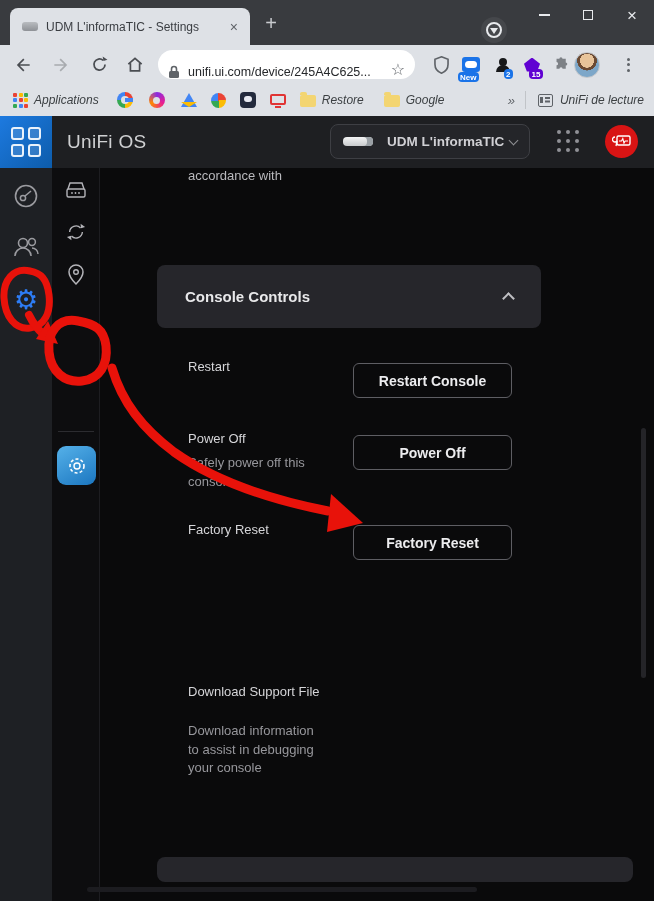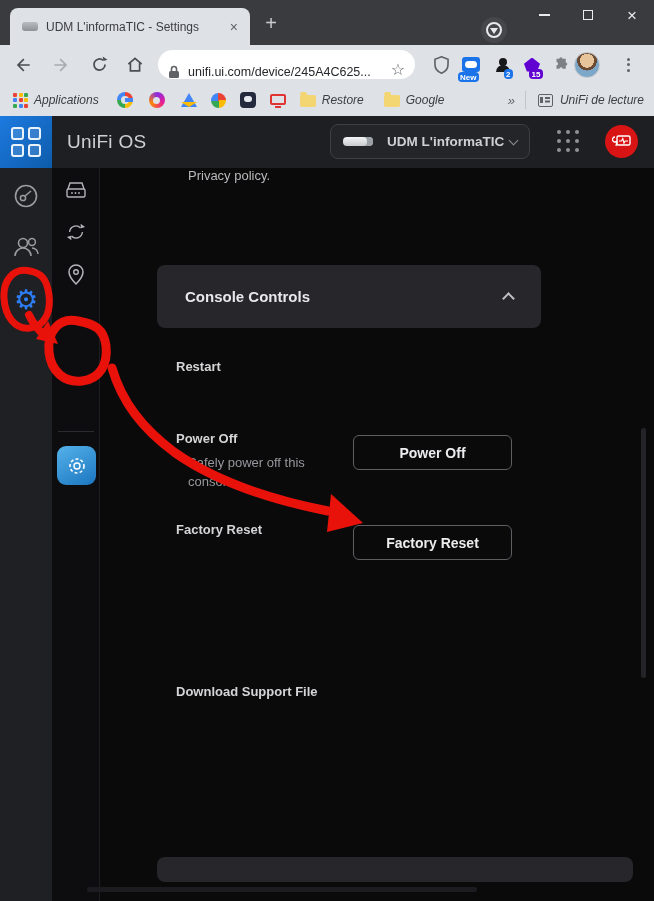--- a/index.html
+++ b/index.html
@@ -121,21 +121,21 @@
   .sb2-divider { position:absolute; left:58px; top:315px; width:36px; height:1px; background:#2c2c30; }
   .apptile { position:absolute; left:57px; top:330px; width:39px; height:39px; border-radius:9px;
              background:linear-gradient(150deg,#55b1e9,#1b76c0); display:flex; align-items:center; justify-content:center; }
 
   .intro { position:absolute; left:188px; top:50px; width:150px; font-size:13px; line-height:19px; color:#b9b9bd; }
   .panel { position:absolute; left:157px; top:149px; width:384px; height:63px; background:#26262b;
            border-radius:8px; display:flex; align-items:center; padding:0 28px; }
   .panel-title { font-size:15px; font-weight:bold; color:#e8e8ea; flex:1; }
   .chev-up { width:9px; height:9px; border-left:2px solid #bfbfc3; border-top:2px solid #bfbfc3;
              transform:rotate(45deg); margin-top:4px; }
-  .row-title { position:absolute; left:176px; width:145px; font-size:13px; font-weight:bold;
+  .row-title { position:absolute; left:188px; width:145px; font-size:13px; font-weight:normal;
                color:#d5d5d8; line-height:17px; }
   .row-desc { position:absolute; left:188px; width:132px; font-size:13px; color:#97979c; line-height:18.5px; }
   .ctl-btn { position:absolute; left:353px; width:159px; height:35px; border:1px solid #5e5e63;
              border-radius:6px; color:#ececee; font-size:14px; font-weight:bold;
              display:flex; align-items:center; justify-content:center; background:transparent; }
   .nextpanel { position:absolute; left:157px; top:741px; width:476px; height:25px; background:#26262b; border-radius:8px; }
   .vscroll { position:absolute; left:641px; top:312px; width:5px; height:250px; background:#242428; border-radius:3px; }
   .hscroll { position:absolute; left:87px; top:771px; width:390px; height:5px; background:#1c1c20; border-radius:3px; }
 
   .annot { position:absolute; left:0; top:0; width:654px; height:901px; z-index:60; pointer-events:none; }
@@ -364,38 +364,40 @@
   </div>
   <div class="sb2-divider"></div>
   <div class="apptile">
     <svg class="ic" width="22" height="22" viewBox="0 0 22 22">
       <circle cx="11" cy="11" r="7" stroke="#ffffff" stroke-width="1.6" fill="none" stroke-dasharray="3 2.2"></circle>
       <circle cx="11" cy="11" r="3" stroke="#ffffff" stroke-width="1.4" fill="none"></circle>
     </svg>
   </div>
 
   <div class="intro">
-    <div>Privacy policy.</div>
+    <div>accordance with</div>
   </div>
 
   <div class="panel">
     <span class="panel-title">Console Controls</span>
     <span class="chev-up"></span>
   </div>
 
   <div class="row-title" style="top:242px">Restart</div>
+  <button class="ctl-btn" style="top:247px">Restart Console</button>
 
   <div class="row-title" style="top:314px">Power Off</div>
   <div class="row-desc" style="top:338px">Safely power off this console</div>
   <button class="ctl-btn" style="top:319px">Power Off</button>
 
   <div class="row-title" style="top:405px">Factory Reset</div>
   <button class="ctl-btn" style="top:409px">Factory Reset</button>
 
   <div class="row-title" style="top:567px">Download Support File</div>
+  <div class="row-desc" style="top:606px">Download information to assist in debugging your console</div>
 
   <div class="nextpanel"></div>
   <div class="vscroll"></div>
   <div class="hscroll"></div>
 </div>
 
 <svg class="annot" viewBox="0 0 654 901">
   <path d="M30 271 C 13 267 3 281 4 298 C 5 316 15 330 30 328 C 45 326 51 312 49 295 C 47 279 41 273 30 271" stroke="#e8120a" stroke-width="7" fill="none" stroke-linecap="round"></path>
   <path d="M29 315 Q 35 327 43 334" stroke="#e8120a" stroke-width="8" fill="none" stroke-linecap="round"></path>
   <polygon points="58,344 36,339 48,321" fill="#e8120a"></polygon>

